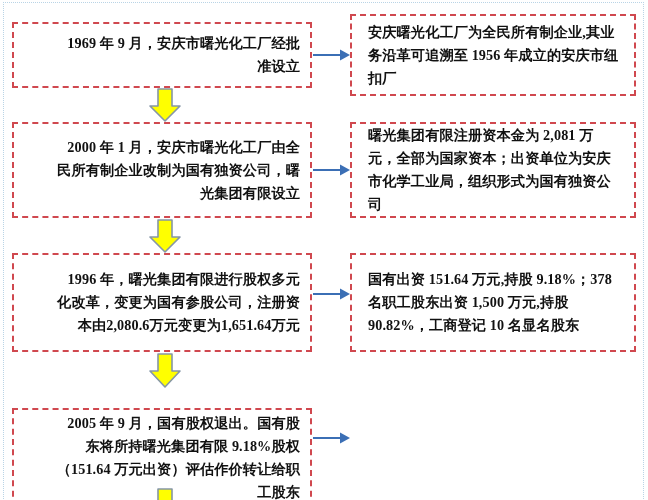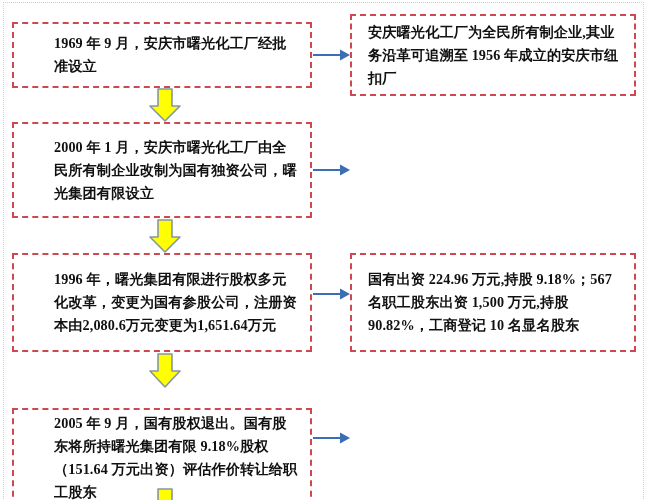--- a/index.html
+++ b/index.html
@@ -58,20 +58,21 @@
     letter-spacing: 0.1px;
     white-space: pre-line;
     width: 100%;
     padding: 0 13px;
     box-sizing: border-box;
   }
   .box-left .box-text {
     text-indent: 0;
     padding-left: 16px;
     padding-right: 10px;
+    text-align: right;
   }
   .box-left .box-text {
     
     padding-left: 40px;
   }
   .box-left .box-text::first-line {
     
   }
   .box-right .box-text {
     padding-left: 16px;
@@ -114,37 +115,40 @@
   </div>
   <div class="down-arrow" style="left:148px; top:88px;">
     <svg width="34" height="34" viewBox="0 0 34 34">
       <polygon points="10,1 24,1 24,18 32,18 17,33 2,18 10,18" fill="#ffff00" stroke="#8596a6" stroke-width="1.6" stroke-linejoin="round"></polygon>
     </svg>
   </div>
 
   <div class="box box-left" style="top:122px; height:96px;">
     <div class="box-text">2000 年 1 月，安庆市曙光化工厂由全民所有制企业改制为国有独资公司，曙光集团有限设立</div>
   </div>
+  <div class="box box-right" style="top:122px; height:96px;">
+    <div class="box-text">曙光集团有限注册资本金为 2,081 万元，全部为国家资本；出资单位为安庆市化学工业局，组织形式为国有独资公司</div>
+  </div>
   <div class="h-arrow" style="left:313px; top:163px;">
     <svg width="38" height="14" viewBox="0 0 38 14">
       <line x1="0" y1="7" x2="28" y2="7" stroke="#3b6fb5" stroke-width="2"></line>
       <polygon points="27,1.5 37,7 27,12.5" fill="#3b6fb5"></polygon>
     </svg>
   </div>
   <div class="down-arrow" style="left:148px; top:219px;">
     <svg width="34" height="34" viewBox="0 0 34 34">
       <polygon points="10,1 24,1 24,18 32,18 17,33 2,18 10,18" fill="#ffff00" stroke="#8596a6" stroke-width="1.6" stroke-linejoin="round"></polygon>
     </svg>
   </div>
 
   <div class="box box-left" style="top:253px; height:99px;">
     <div class="box-text">1996 年，曙光集团有限进行股权多元化改革，变更为国有参股公司，注册资本由2,080.6万元变更为1,651.64万元</div>
   </div>
   <div class="box box-right" style="top:253px; height:99px;">
-    <div class="box-text">国有出资 224.96 万元,持股 9.18%；567 名职工股东出资 1,500 万元,持股 90.82%，工商登记 10 名显名股东</div>
+    <div class="box-text">国有出资 151.64 万元,持股 9.18%；378 名职工股东出资 1,500 万元,持股 90.82%，工商登记 10 名显名股东</div>
   </div>
   <div class="h-arrow" style="left:313px; top:287px;">
     <svg width="38" height="14" viewBox="0 0 38 14">
       <line x1="0" y1="7" x2="28" y2="7" stroke="#3b6fb5" stroke-width="2"></line>
       <polygon points="27,1.5 37,7 27,12.5" fill="#3b6fb5"></polygon>
     </svg>
   </div>
   <div class="down-arrow" style="left:148px; top:353px;">
     <svg width="34" height="35" viewBox="0 0 34 35">
       <polygon points="10,1 24,1 24,18 32,18 17,34 2,18 10,18" fill="#ffff00" stroke="#8596a6" stroke-width="1.6" stroke-linejoin="round"></polygon>

